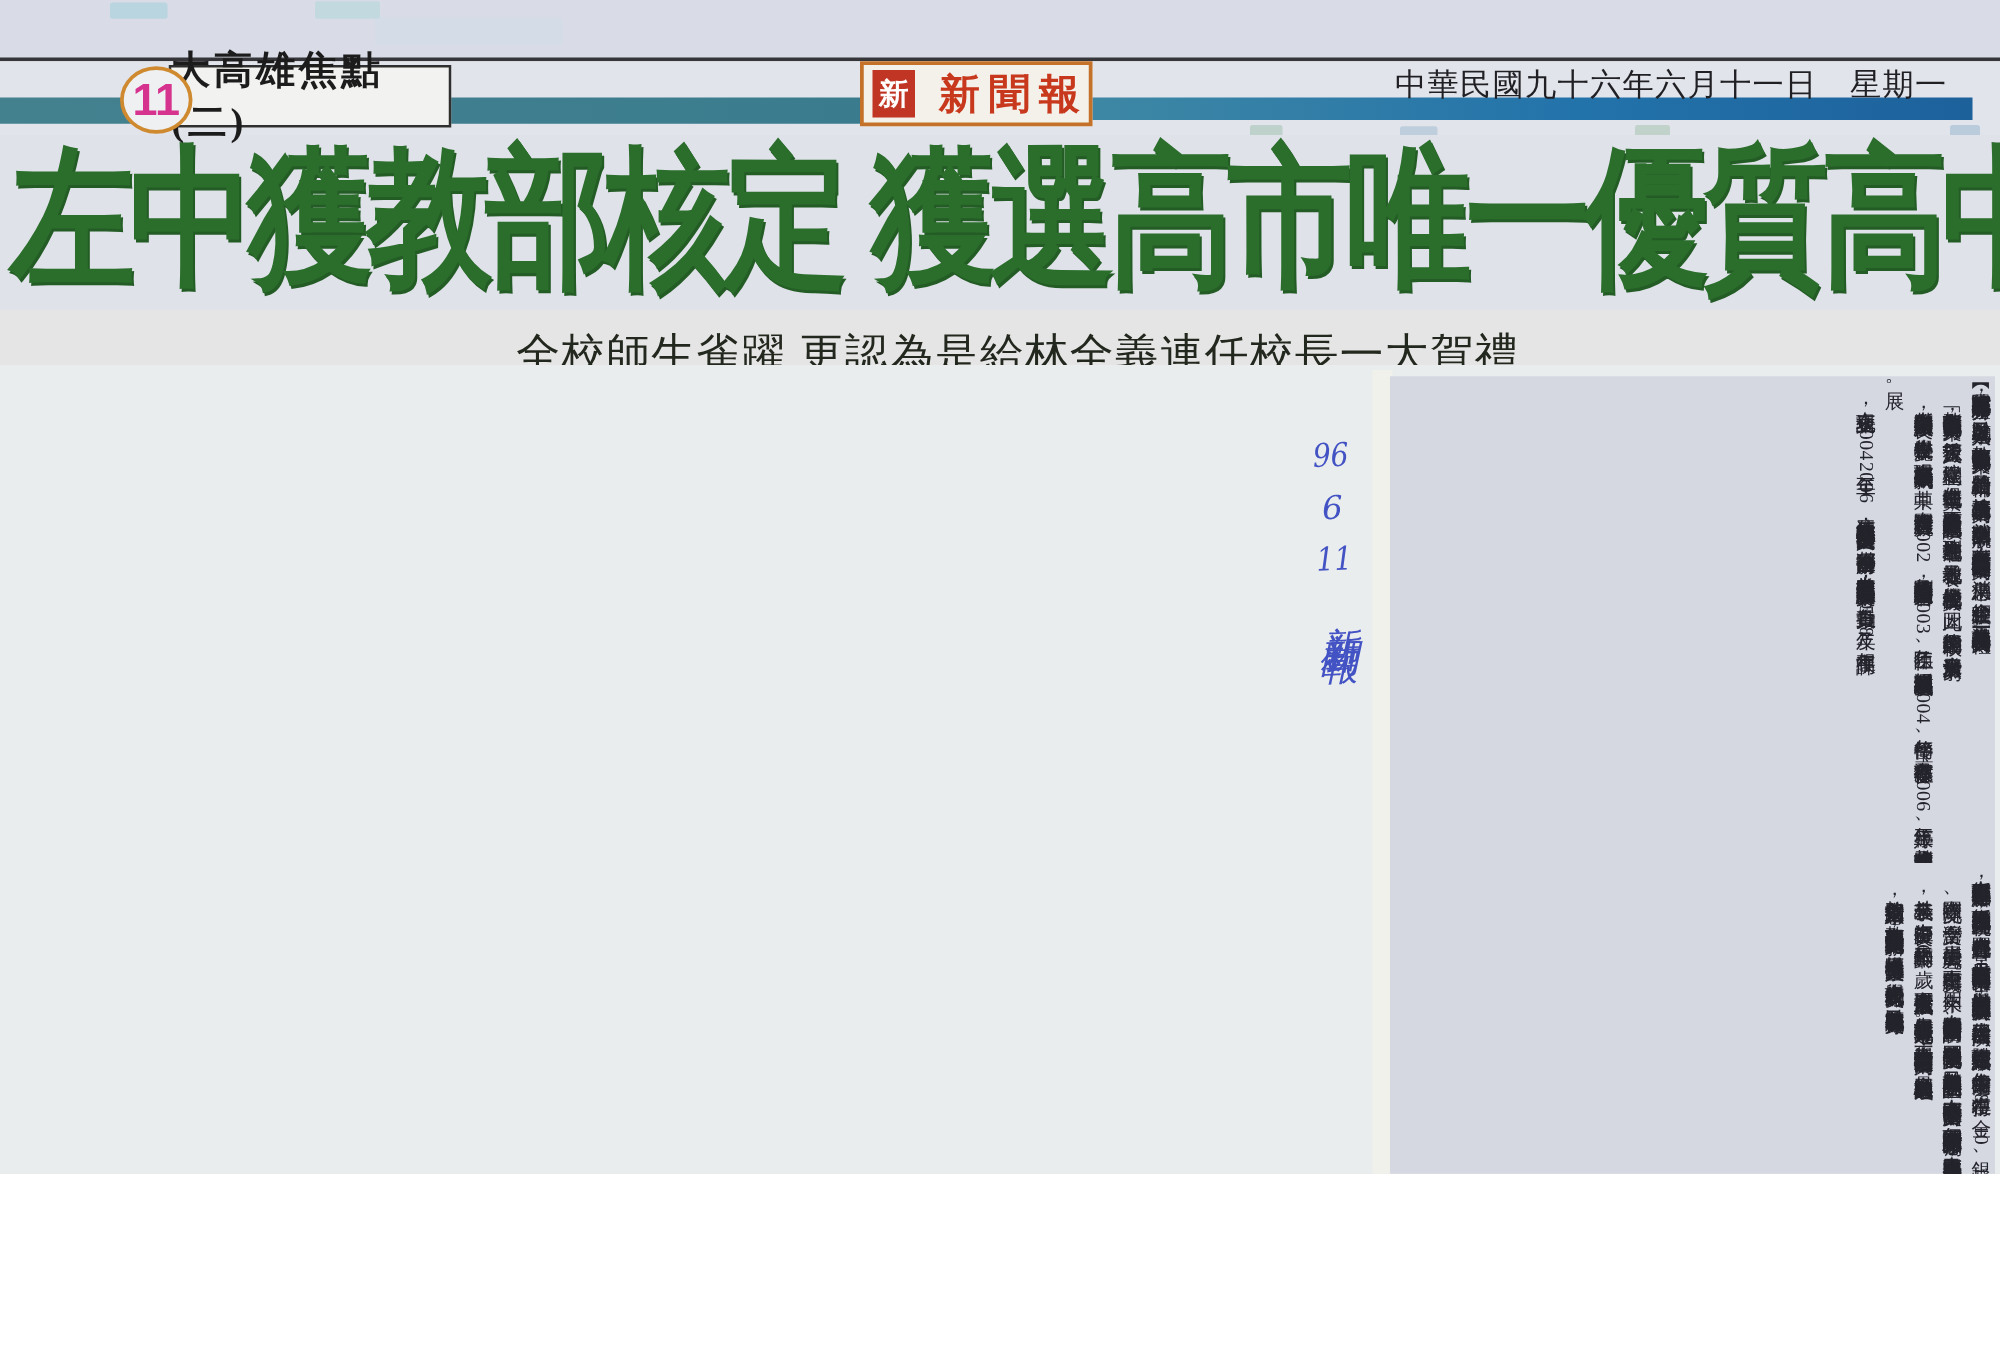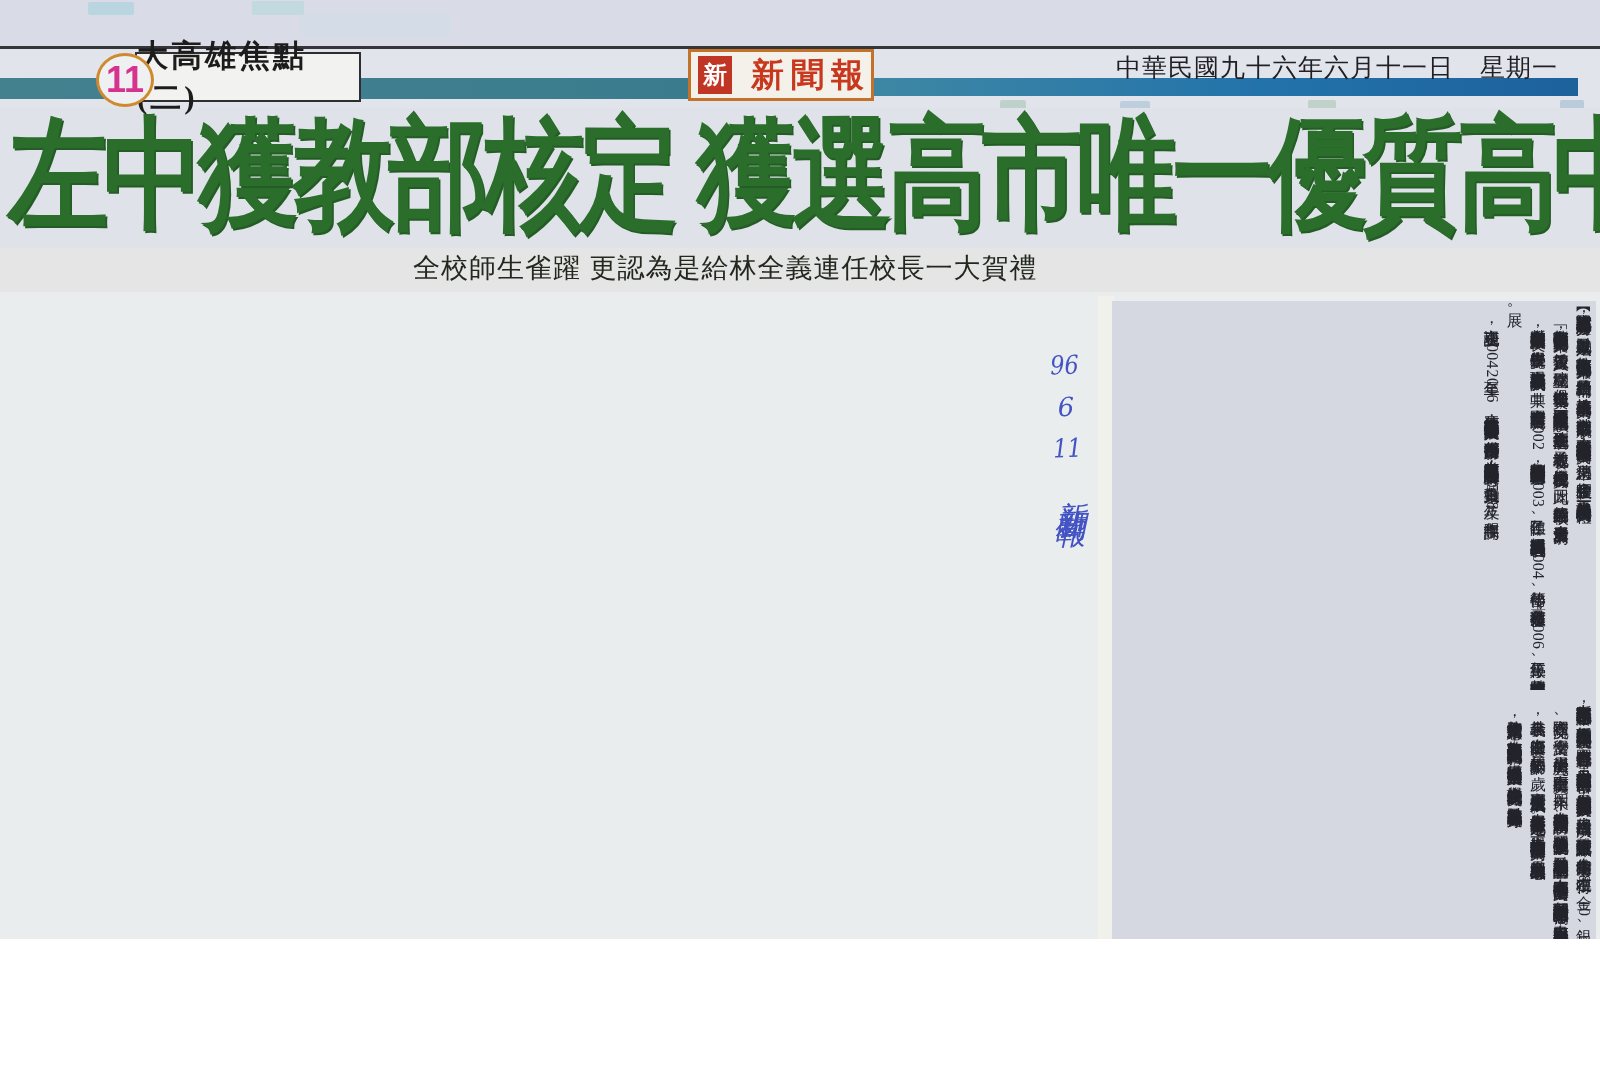--- a/index.html
+++ b/index.html
@@ -51,22 +51,22 @@
   .hg4{left:1560px;top:100px;width:24px;height:13px;background:#6f9fc0;}
   
   .headline-band{position:absolute;left:0;top:108px;width:1600px;height:140px;background:#dfe2e9;}
   .headline{
     display:inline-block;transform:scale(0.82,1);transform-origin:left top;
     white-space:nowrap;font-family:"Liberation Sans",sans-serif;font-weight:900;
     font-size:122px;line-height:132px;letter-spacing:-6px;color:#2b6e2c;
     text-shadow:2px 2px 0 #235c24;margin-left:8px;
   }
   .subheadline{
-    position:absolute;left:413px;top:250px;white-space:nowrap;
-    font-family:"Liberation Sans",sans-serif;font-size:27px;font-weight:500;
+    position:absolute;left:413px;top:260px;white-space:nowrap;
+    font-family:"Liberation Sans",sans-serif;font-size:35px;font-weight:500;
     color:#23281f;letter-spacing:1px;
   }
   
   .content-bg{position:absolute;left:0;top:292px;width:1600px;height:788px;background:#e9edee;}
   .white-strip{position:absolute;left:1098px;top:296px;width:16px;height:770px;background:#f0f1ea;}
   .article{
     position:absolute;left:1112px;top:301px;width:484px;height:761px;background:#d5d7e1;
     color:#24242c;
   }
   .vband{

